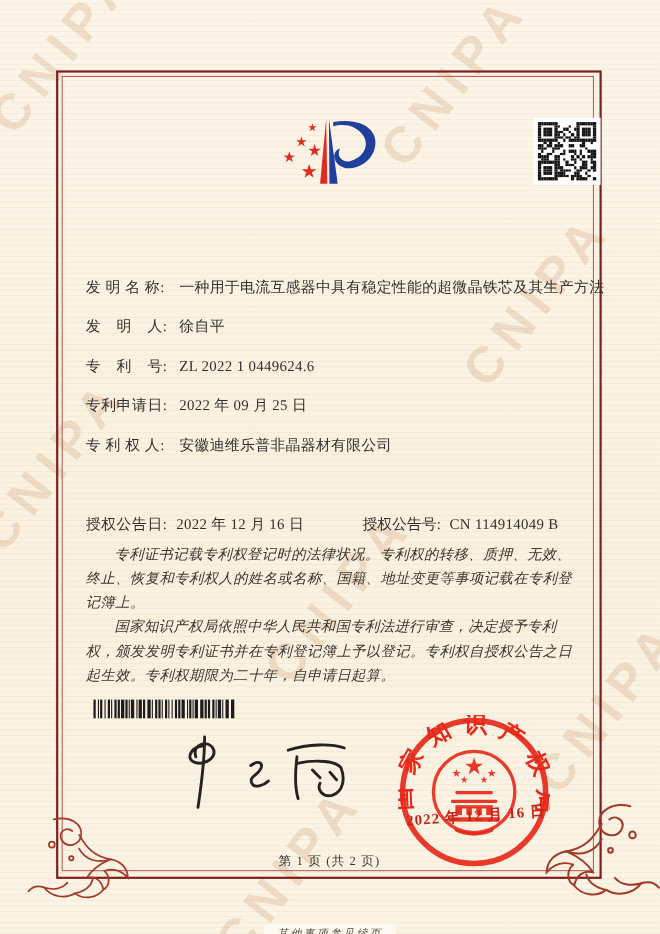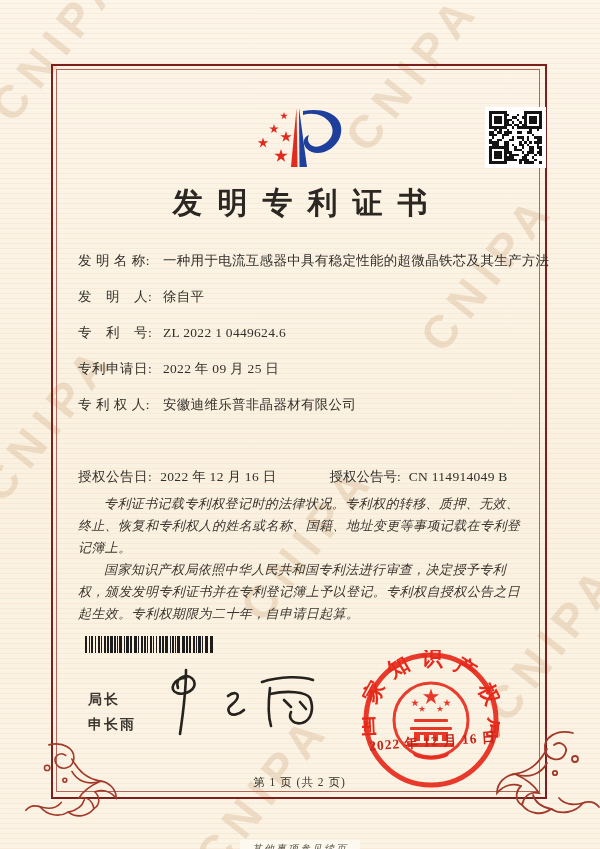--- a/index.html
+++ b/index.html
@@ -555,21 +555,20 @@
         <div style="background: rgb(20, 20, 20);"></div>
         <div style="background: rgb(20, 20, 20);"></div>
         <div style="background: rgb(20, 20, 20);"></div>
         <div style="background: rgb(20, 20, 20);"></div>
         <div style="background: transparent;"></div>
         <div style="background: transparent;"></div>
         <div style="background: rgb(20, 20, 20);"></div>
       </div>
   </div>
 
-  <div class="doc-title">发明专利证书</div>
 
   <div class="field-row" style="top:288px;">
     <span class="field-label">发　明　人:</span><span class="field-value">徐自平</span>
   </div>
   <div class="field-row" style="top:252px;">
     <span class="field-label">发 明 名 称:</span><span class="field-value">一种用于电流互感器中具有稳定性能的超微晶铁芯及其生产方法</span>
   </div>
   <div class="field-row" style="top:324px;">
     <span class="field-label">专　利　号:</span><span class="field-value">ZL 2022 1 0449624.6</span>
   </div>
@@ -623,24 +622,20 @@
       <div style="width: 2px; background: rgb(28, 28, 28); margin-right: 1px;"></div>
       <div style="width: 2px; background: rgb(28, 28, 28); margin-right: 2px;"></div>
       <div style="width: 2px; background: rgb(28, 28, 28); margin-right: 1px;"></div>
       <div style="width: 1px; background: rgb(28, 28, 28); margin-right: 1px;"></div>
       <div style="width: 3px; background: rgb(28, 28, 28); margin-right: 1px;"></div>
       <div style="width: 1px; background: rgb(28, 28, 28); margin-right: 2px;"></div>
       <div style="width: 3px; background: rgb(28, 28, 28); margin-right: 2px;"></div>
       <div style="width: 3px; background: rgb(28, 28, 28); margin-right: 2px;"></div>
     </div>
 
-  <div class="sig-block">
-    <div>局长</div>
-    <div>申长雨</div>
-  </div>
 
   <svg class="sig-svg" width="175" height="75" viewBox="0 0 175 75">
     <g fill="none" stroke="#26221e" stroke-width="2.6" stroke-linecap="round">
       <path d="M28,22 C24,10 40,6 44,15 C47,23 36,30 27,27 C18,24 24,12 36,12"></path>
       <path d="M36,4 C36,22 33,48 30,68"></path>
       <path d="M78,30 C84,25 90,27 87,33 C84,39 76,40 79,46 C81,51 90,48 94,44"></path>
       <path d="M112,16 C130,10 152,10 163,14"></path>
       <path d="M120,22 C118,38 118,50 121,60"></path>
       <path d="M120,28 C138,24 156,26 160,32 C164,42 162,54 152,57 C143,59 138,52 141,46"></path>
       <path d="M134,34 L141,41"></path>

